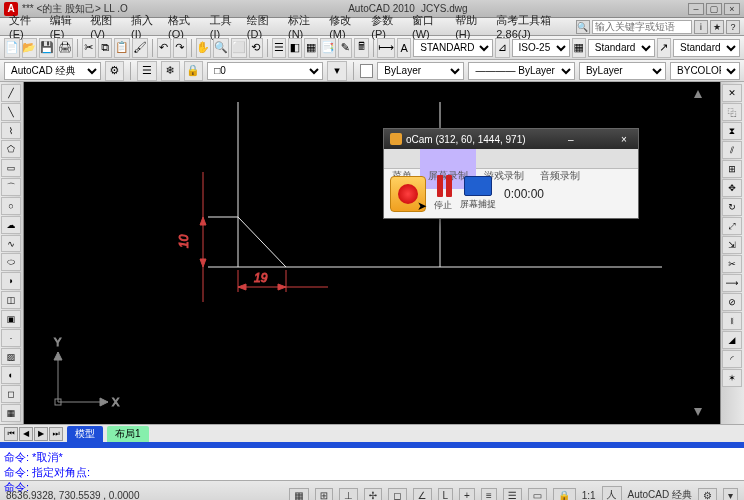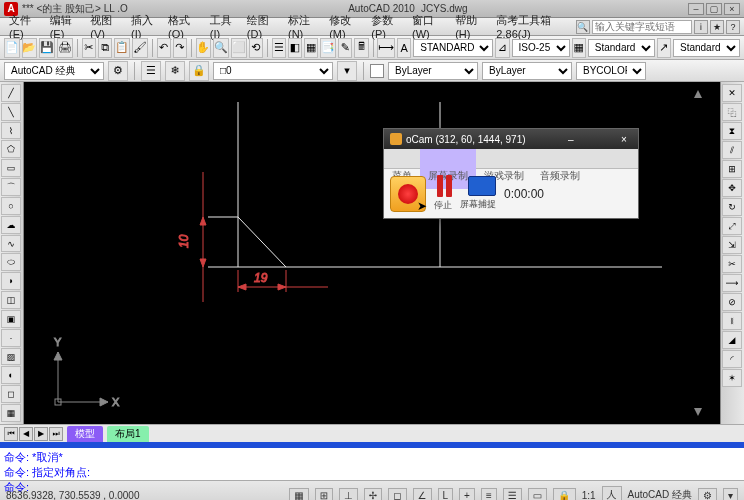--- a/index.html
+++ b/index.html
@@ -21,41 +21,41 @@
 .toolbar2{height:22px;background:linear-gradient(#f4f4f4,#dcdcdc);display:flex;align-items:center;padding:0 4px;border-bottom:1px solid #aaa;gap:4px}
 .workspace{position:relative;height:342px;background:#000;display:flex}
 .lefttools{width:24px;background:linear-gradient(90deg,#e8e8e8,#d0d0d0);display:flex;flex-direction:column;gap:1px;padding:2px 1px;border-right:1px solid #888}
 .righttools{width:24px;background:linear-gradient(90deg,#d0d0d0,#e8e8e8);display:flex;flex-direction:column;gap:1px;padding:2px 1px;border-left:1px solid #888}
 .sidetbtn{width:20px;height:18px;background:#e4e4e4;border:1px solid #bbb;display:flex;align-items:center;justify-content:center;font-size:9px;cursor:pointer}
 .canvas{flex:1;background:#000;position:relative;overflow:hidden}
 .canvas svg{position:absolute;top:0;left:0}
 .tabbar{height:18px;background:#e8e8e8;display:flex;align-items:center;font-size:10px;padding:0 4px;border-top:1px solid #aaa}
 .tabbar .nav{display:flex;gap:1px}
 .tabbar .nav span{width:14px;height:14px;background:#ddd;border:1px solid #999;display:flex;align-items:center;justify-content:center;cursor:pointer;font-size:8px}
-.tabbar .tab{padding:1px 8px;background:#8b5cf6;color:#fff;margin-left:4px;border-radius:2px 2px 0 0}
+.tabbar .tab{padding:1px 8px;background:#1d4ed8;color:#fff;margin-left:4px;border-radius:2px 2px 0 0}
 .tabbar .tab.active{background:#86efac;color:#000}
 .cmdline{height:38px;background:#fff;border-top:6px solid #1d4ed8;font-size:11px;color:#00f;padding:2px 4px;font-family:SimSun,monospace}
 .statusbar{height:20px;background:linear-gradient(#e8e8e8,#d0d0d0);display:flex;align-items:center;padding:14px 6px;font-size:10px;color:#333;border-top:1px solid #aaa;gap:6px}
 .statusbar .sbtn{padding:1px 4px;background:#ddd;border:1px solid #aaa;cursor:pointer}
 .ocam{position:absolute;left:383px;top:128px;width:256px;background:#f0f0f0;border:1px solid #666;box-shadow:2px 3px 8px rgba(0,0,0,.4)}
 .ocam-title{height:20px;background:linear-gradient(#4a4a4a,#2a2a2a);color:#fff;display:flex;align-items:center;padding:0 6px;font-size:10px}
 .ocam-title .ic{width:12px;height:12px;background:#e8a030;border-radius:2px;margin-right:4px}
 .ocam-title .oclose{margin-left:auto;width:16px;text-align:center;cursor:pointer}
 .ocam-tabs{height:20px;background:#e0e0e0;display:flex;font-size:10px;border-bottom:1px solid #bbb}
 .ocam-tabs span{padding:20px 8px;cursor:pointer;color:#555}
 .ocam-tabs span.active{background:#c4b5fd}
 .ocam-body{padding:6px;display:flex;align-items:center;gap:8px;background:#f4f4f4}
 .ocam-rec{width:36px;height:36px;background:linear-gradient(#ffd060,#f0a020);border:1px solid #c08010;border-radius:4px;display:flex;align-items:center;justify-content:center;position:relative}
 .ocam-rec .redcircle{width:20px;height:20px;background:radial-gradient(#ff4040,#c00000);border-radius:50%}
 .ocam-rec .cursor{position:absolute;bottom:-2px;right:-2px;font-size:12px}
 .ocam-pause{display:flex;flex-direction:column;align-items:flex-end;gap:2px}
 .ocam-pause .bars{display:flex;gap:3px}
 .ocam-pause .bars span{width:6px;height:22px;background:#d02020;border-radius:1px}
 .ocam-pause .lbl{font-size:9px;color:#444}
-.ocam-cap{display:flex;flex-direction:column;align-items:flex-end;gap:2px}
+.ocam-cap{display:flex;flex-direction:column;align-items:center;gap:2px}
 .ocam-cap .mon{width:28px;height:20px;background:#2060d0;border:1px solid #103080;border-radius:2px}
 .ocam-cap .lbl{font-size:9px;color:#444}
 .ocam-time{font-size:12px;color:#222;font-family:Arial}
 .swatch{width:14px;height:14px;border:1px solid #888;display:inline-block}
 </style>
 </head>
 <body>
 
 <div class="titlebar">
   <div class="alogo">A</div>
@@ -136,20 +136,21 @@
   <div class="tbtn">⚙</div>
   <div class="tsep"></div>
   <div class="tbtn">☰</div>
   <div class="tbtn">❄</div>
   <div class="tbtn">🔒</div>
   <select class="tsel" style="width:120px"><option>□0</option></select>
   <div class="tbtn">▾</div>
   <div class="tsep"></div>
   <span class="swatch" style="background:#fff"></span>
   <select class="tsel" style="width:90px"><option>ByLayer</option></select>
+  <select class="tsel" style="width:110px"><option>———— <span>ByLayer</span></option></select>
   <select class="tsel" style="width:90px"><option>ByLayer</option></select>
   <select class="tsel" style="width:70px"><option>BYCOLOR</option></select>
 </div>
 
 <div class="workspace">
   <div class="lefttools">
     <div class="sidetbtn">╱</div>
     <div class="sidetbtn">╲</div>
     <div class="sidetbtn">⌇</div>
     <div class="sidetbtn">⬠</div>

